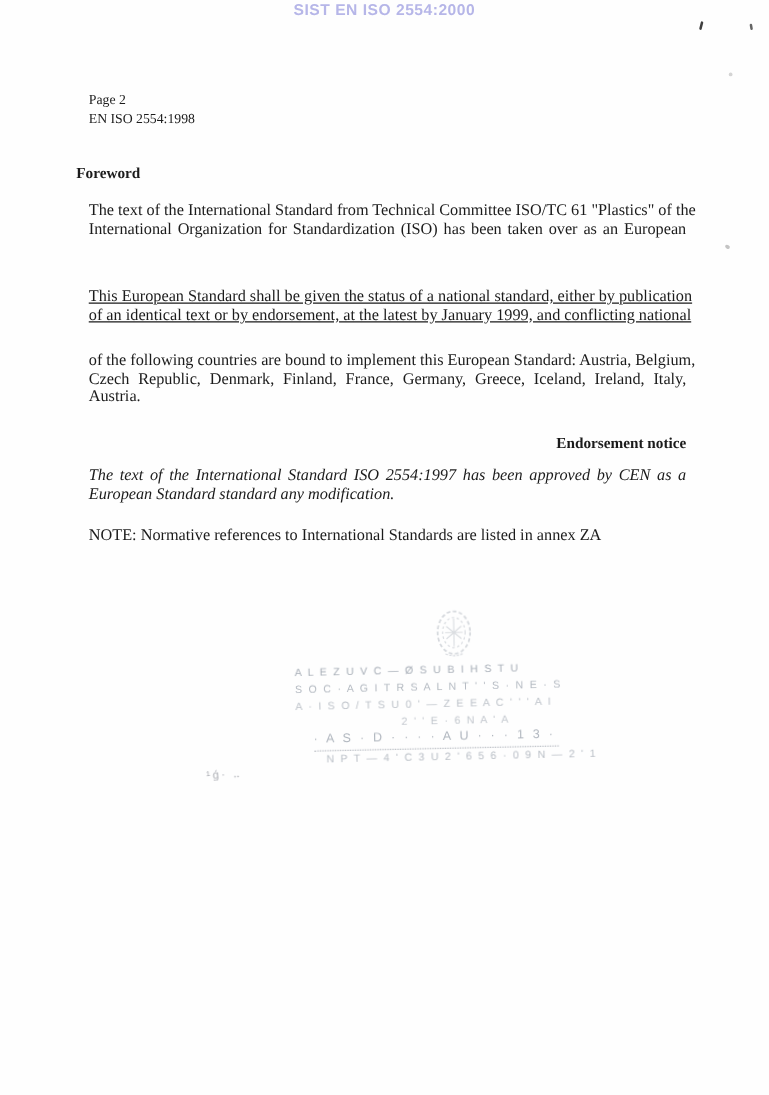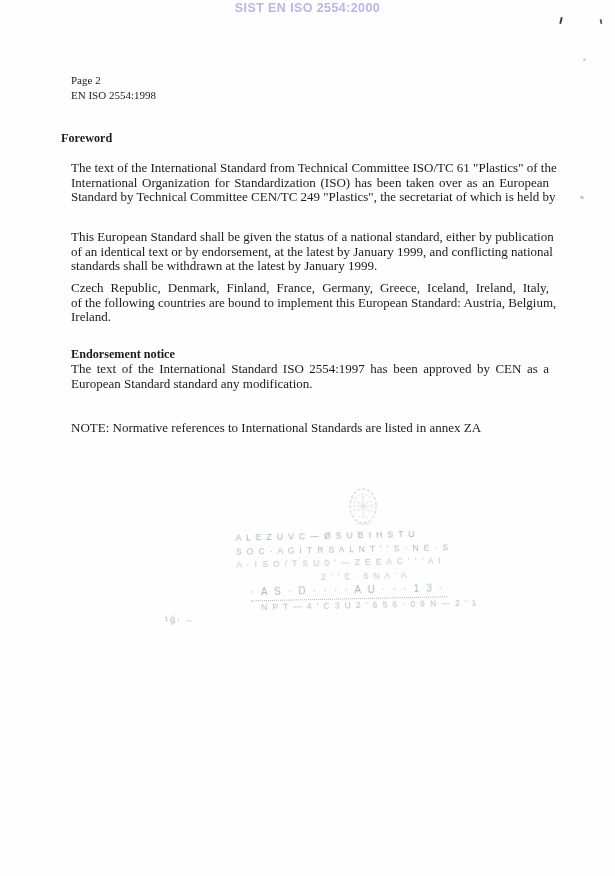--- a/index.html
+++ b/index.html
@@ -38,29 +38,29 @@
   }
   .h-foreword {
     position: absolute; left: 61px; top: 131px; margin: 0;
     font-size: 12.2px; font-weight: bold;
   }
   .para {
     position: absolute; left: 71px; width: 478px;
     font-size: 13px; line-height: 14.65px;
   }
   .p1 { top: 161px; }
-  .p2 { top: 230px; }
+  .p2 { top: 230px; text-decoration: underline; }
   .p3 { top: 281px; }
-  .p4 { top: 362px; }
+  .p4 { top: 373px; font-style: italic; }
   .note { top: 421px; }
   .tline { white-space: nowrap; }
   .jfull { text-align: justify; text-align-last: justify; }
   .h-endorse {
     position: absolute; left: 71px; top: 347px; width: 478px; margin: 0;
-    text-align: left; font-size: 12.2px; font-weight: bold;
+    text-align: right; font-size: 12.2px; font-weight: bold;
   }
 
   
   .stamp {
     position: absolute; left: 236px; top: 487px; width: 256px;
     font-family: "Liberation Sans", sans-serif;
     color: #98a0ab;
     transform: rotate(-1.2deg);
     filter: blur(0.45px);
     opacity: 0.85;
@@ -105,31 +105,29 @@
   <div class="pagehead">
     <div>Page 2</div>
     <div>EN ISO 2554:1998</div>
   </div>
 
   <h2 class="h-foreword">Foreword</h2>
 
   <div class="para p1">
       <div class="tline jfull">The text of the International Standard from Technical Committee ISO/TC 61 "Plastics" of the</div>
       <div class="tline jfull">International Organization for Standardization (ISO) has been taken over as an European</div>
-      <div class="tline jfull">Standard by Technical Committee CEN/TC 249 "Plastics", the secretariat of which is held by</div>
     </div>
   <div class="para p2">
       <div class="tline jfull">This European Standard shall be given the status of a national standard, either by publication</div>
       <div class="tline jfull">of an identical text or by endorsement, at the latest by January 1999, and conflicting national</div>
-      <div class="tline">standards shall be withdrawn at the latest by January 1999.</div>
     </div>
   <div class="para p3">
+      <div class="tline jfull">of the following countries are bound to implement this European Standard: Austria, Belgium,</div>
       <div class="tline jfull">Czech Republic, Denmark, Finland, France, Germany, Greece, Iceland, Ireland, Italy,</div>
-      <div class="tline jfull">of the following countries are bound to implement this European Standard: Austria, Belgium,</div>
-      <div class="tline">Ireland.</div>
+      <div class="tline">Austria.</div>
     </div>
 
   <h3 class="h-endorse">Endorsement notice</h3>
 
   <div class="para p4">
       <div class="tline jfull">The text of the International Standard ISO 2554:1997 has been approved by CEN as a</div>
       <div class="tline">European Standard standard any modification.</div>
     </div>
   <div class="para note">
       <div class="tline">NOTE: Normative references to International Standards are listed in annex ZA</div>

